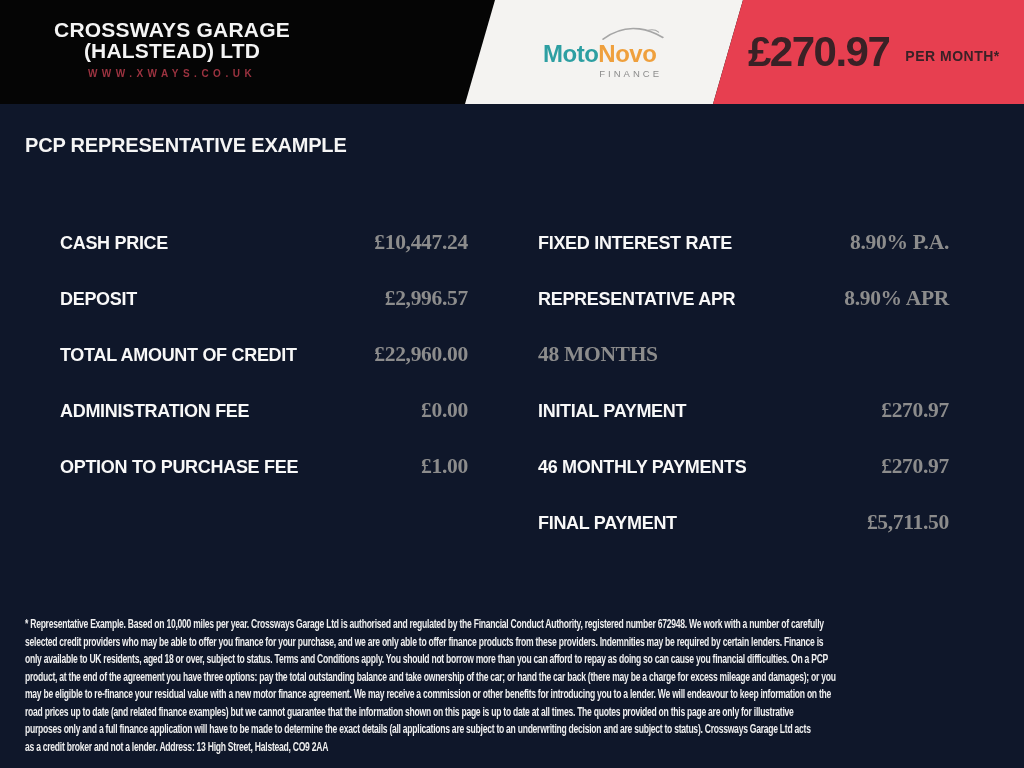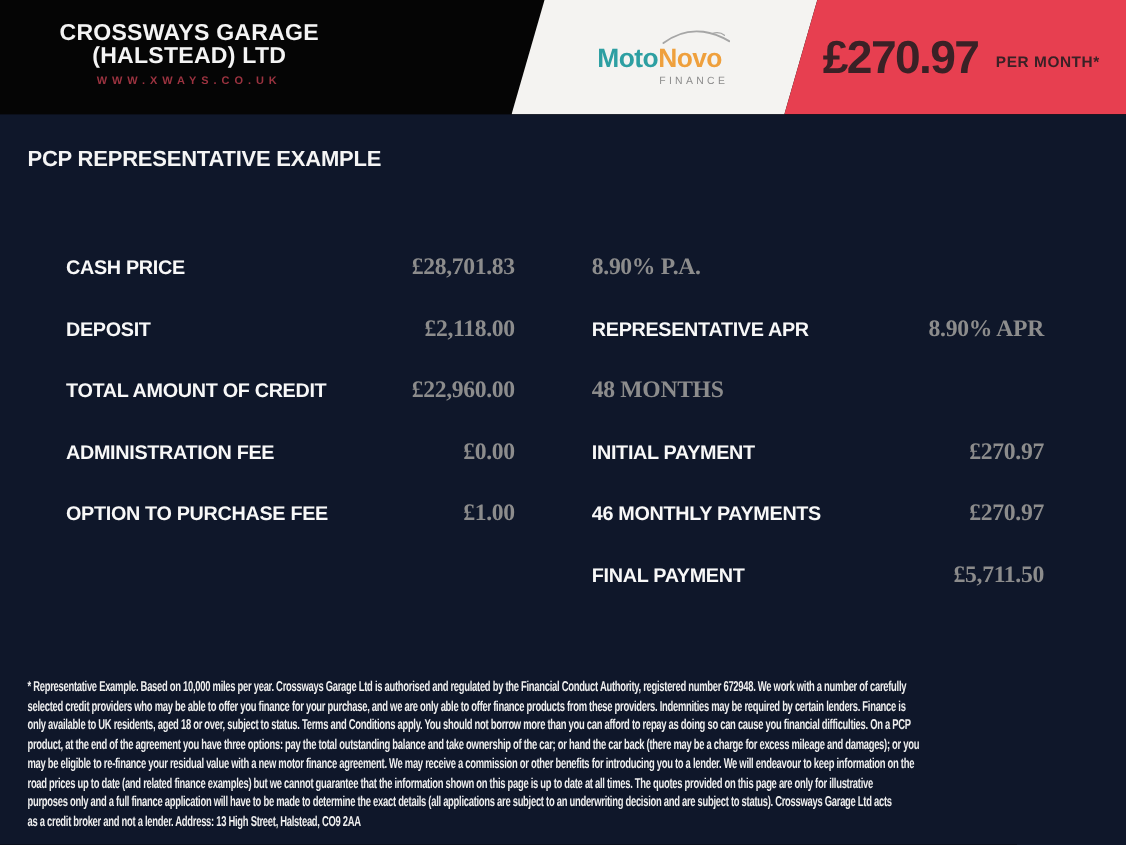--- a/index.html
+++ b/index.html
@@ -107,42 +107,43 @@
       <span class="suffix">PER MONTH*</span>
     </div>
   </header>
 
   <h1 class="title">PCP REPRESENTATIVE EXAMPLE</h1>
 
   <div class="table">
     <div class="col">
       <div class="row">
         <span class="lbl">CASH PRICE</span>
-        <span class="val">£28,701.83</span>
+        <span class="val">£10,447.24</span>
       </div>
       <div class="row">
         <span class="lbl">DEPOSIT</span>
-        <span class="val">£2,118.00</span>
+        <span class="val">£2,996.57</span>
       </div>
       <div class="row">
         <span class="lbl">TOTAL AMOUNT OF CREDIT</span>
         <span class="val">£22,960.00</span>
       </div>
       <div class="row">
         <span class="lbl">ADMINISTRATION FEE</span>
         <span class="val">£0.00</span>
       </div>
       <div class="row">
         <span class="lbl">OPTION TO PURCHASE FEE</span>
         <span class="val">£1.00</span>
       </div>
     </div>
 
     <div class="col">
       <div class="row">
+        <span class="lbl">FIXED INTEREST RATE</span>
         <span class="val">8.90% P.A.</span>
       </div>
       <div class="row">
         <span class="lbl">REPRESENTATIVE APR</span>
         <span class="val">8.90% APR</span>
       </div>
       <div class="row">
         <span class="val">48 MONTHS</span>
       </div>
       <div class="row">

